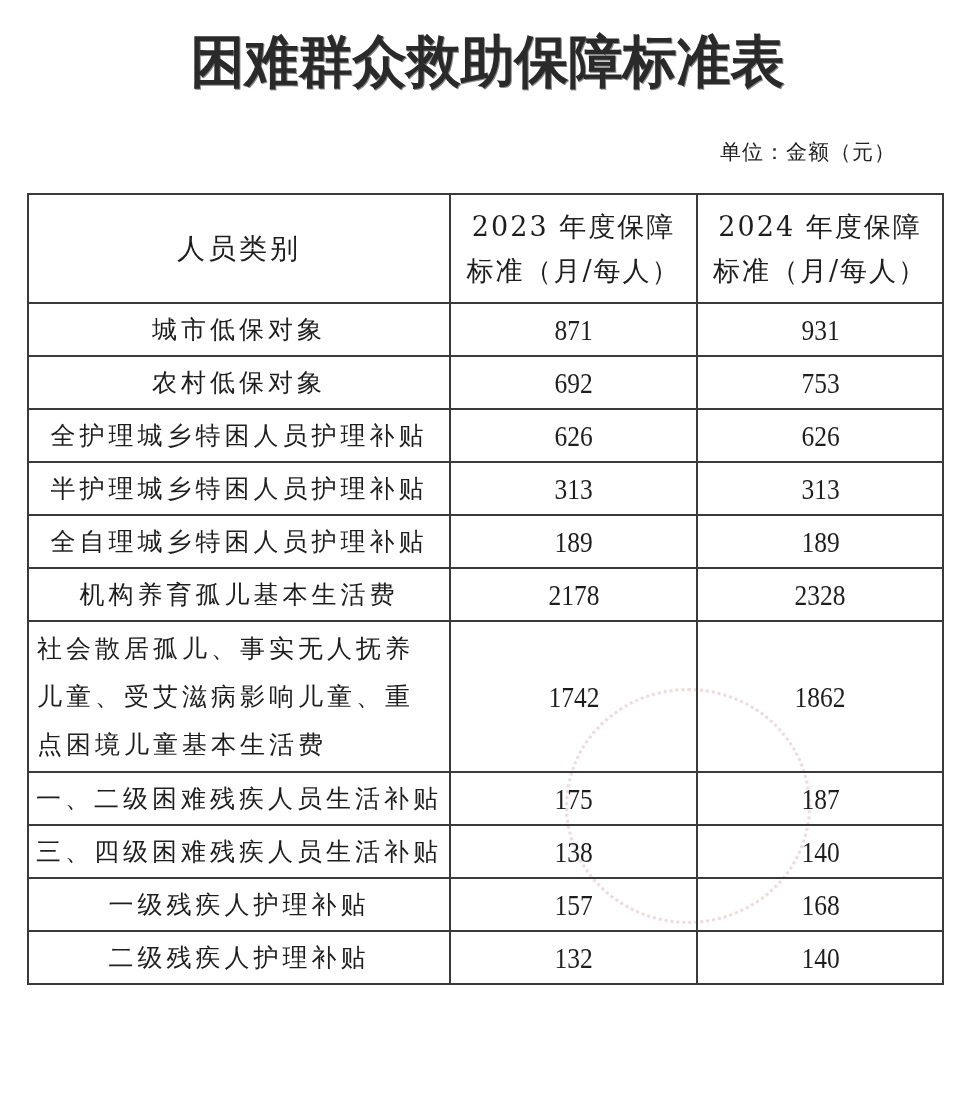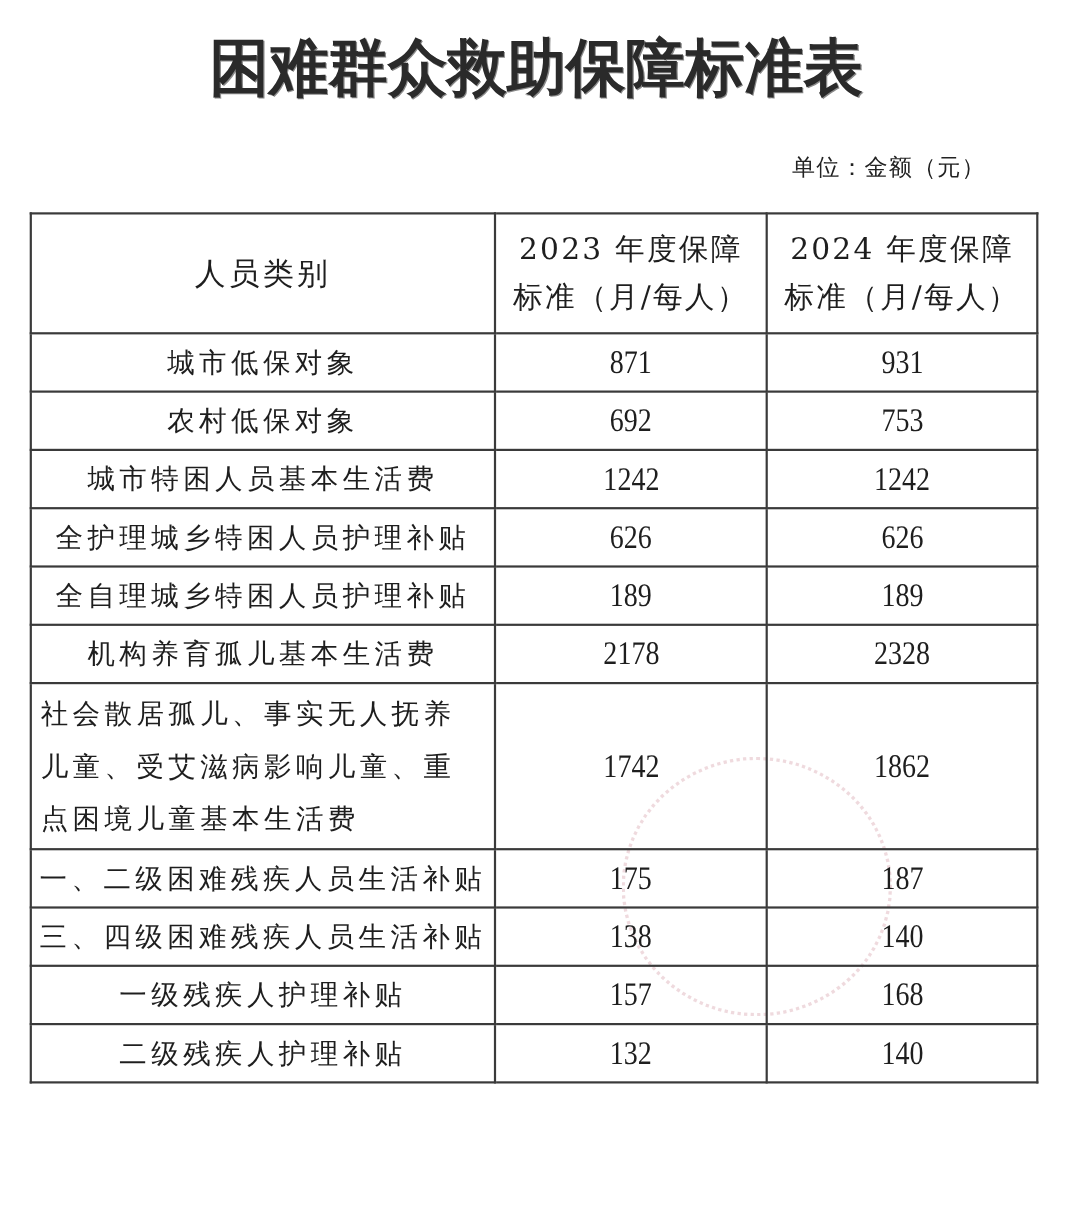--- a/index.html
+++ b/index.html
@@ -136,28 +136,28 @@
       <td class="cat">城市低保对象</td>
       <td class="num"><span>871</span></td>
       <td class="num"><span>931</span></td>
     </tr>
     <tr class="data-row">
       <td class="cat">农村低保对象</td>
       <td class="num"><span>692</span></td>
       <td class="num"><span>753</span></td>
     </tr>
     <tr class="data-row">
-      <td class="cat">城市特困人员基本生活费</td>
-      <td class="num"><span>1242</span></td>
-      <td class="num"><span>1242</span></td>
-    </tr>
-    <tr class="data-row">
       <td class="cat">全护理城乡特困人员护理补贴</td>
       <td class="num"><span>626</span></td>
       <td class="num"><span>626</span></td>
+    </tr>
+    <tr class="data-row">
+      <td class="cat">半护理城乡特困人员护理补贴</td>
+      <td class="num"><span>313</span></td>
+      <td class="num"><span>313</span></td>
     </tr>
     <tr class="data-row">
       <td class="cat">全自理城乡特困人员护理补贴</td>
       <td class="num"><span>189</span></td>
       <td class="num"><span>189</span></td>
     </tr>
     <tr class="data-row">
       <td class="cat">机构养育孤儿基本生活费</td>
       <td class="num"><span>2178</span></td>
       <td class="num"><span>2328</span></td>

